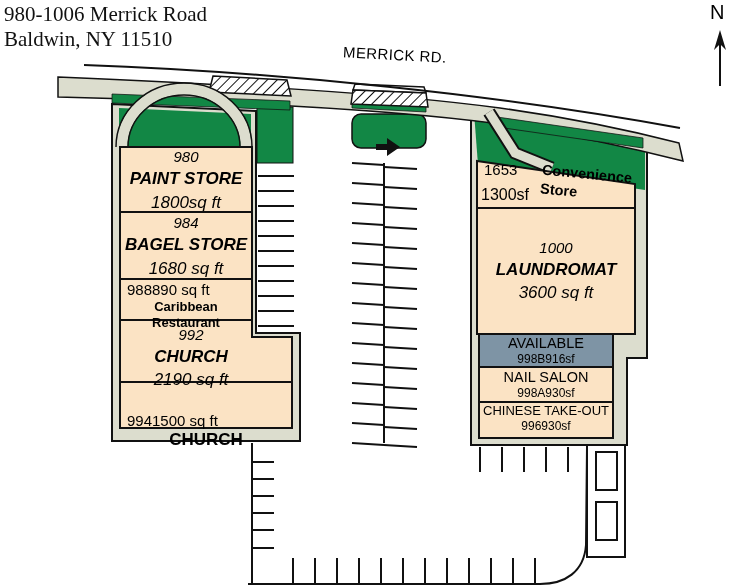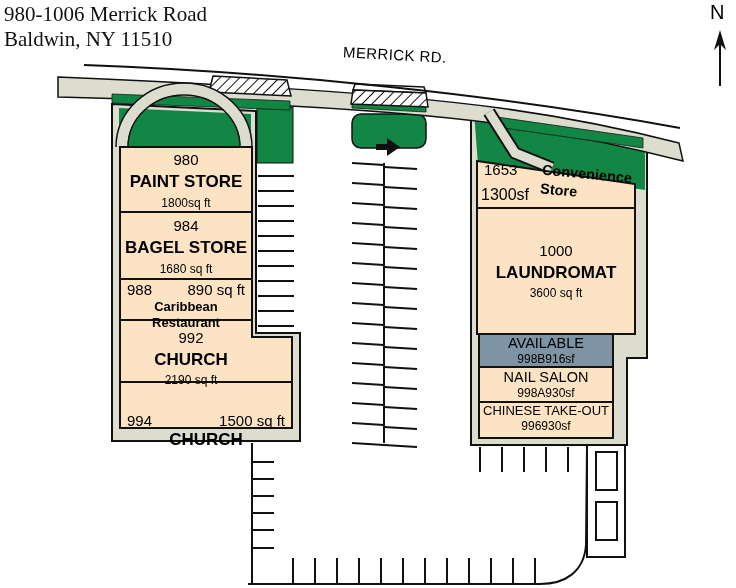--- a/index.html
+++ b/index.html
@@ -7,23 +7,23 @@
          font-family:"Liberation Sans",sans-serif;color:#000;}
   .stage svg{position:absolute;left:0;top:0;}
   .abs{position:absolute;}
   .title{left:4px;top:2px;font-family:"Liberation Serif","DejaVu Serif",serif;
          font-size:21px;line-height:1.18;color:#111;}
   .roadlabel{left:343px;top:46px;font-size:15px;letter-spacing:.4px;transform:rotate(3deg);}
   .northlabel{left:710px;top:1px;font-size:20px;}
   .u{box-sizing:border-box;text-align:center;line-height:1.2;}
   .u .num{font-size:15px;}
   .u .nm{font-weight:bold;font-size:17px;}
-  .u .sz{font-size:12px;}
-  .col3{display:flex;flex-direction:column;align-items:center;justify-content:center;gap:3px;}
-  .row{display:flex;justify-content:space-between;padding:0 7px;font-size:15px;}
+  .u .sz{font-size:17px;}
+  .col3{display:flex;flex-direction:column;align-items:center;justify-content:center;gap:3px;font-style:italic;}
+  .row{display:flex;padding:0 7px;font-size:15px;}
   .small-nm{font-weight:bold;font-size:13px;}
   .mid-nm{font-weight:normal;font-size:14.5px;}
   .u1006 .num{position:absolute;left:7px;top:3px;font-size:15px;}
   .u1006 .sz{position:absolute;left:4px;top:27px;font-size:16px;}
   .u1006 .nm2{position:absolute;left:64px;top:7px;width:96px;text-align:left;
               font-weight:bold;font-size:14.5px;line-height:1.3;transform:rotate(5.5deg);}
   .rrow{display:flex;justify-content:center;padding:0 19px;font-size:12px;}
 </style>
 </head>
 <body>

